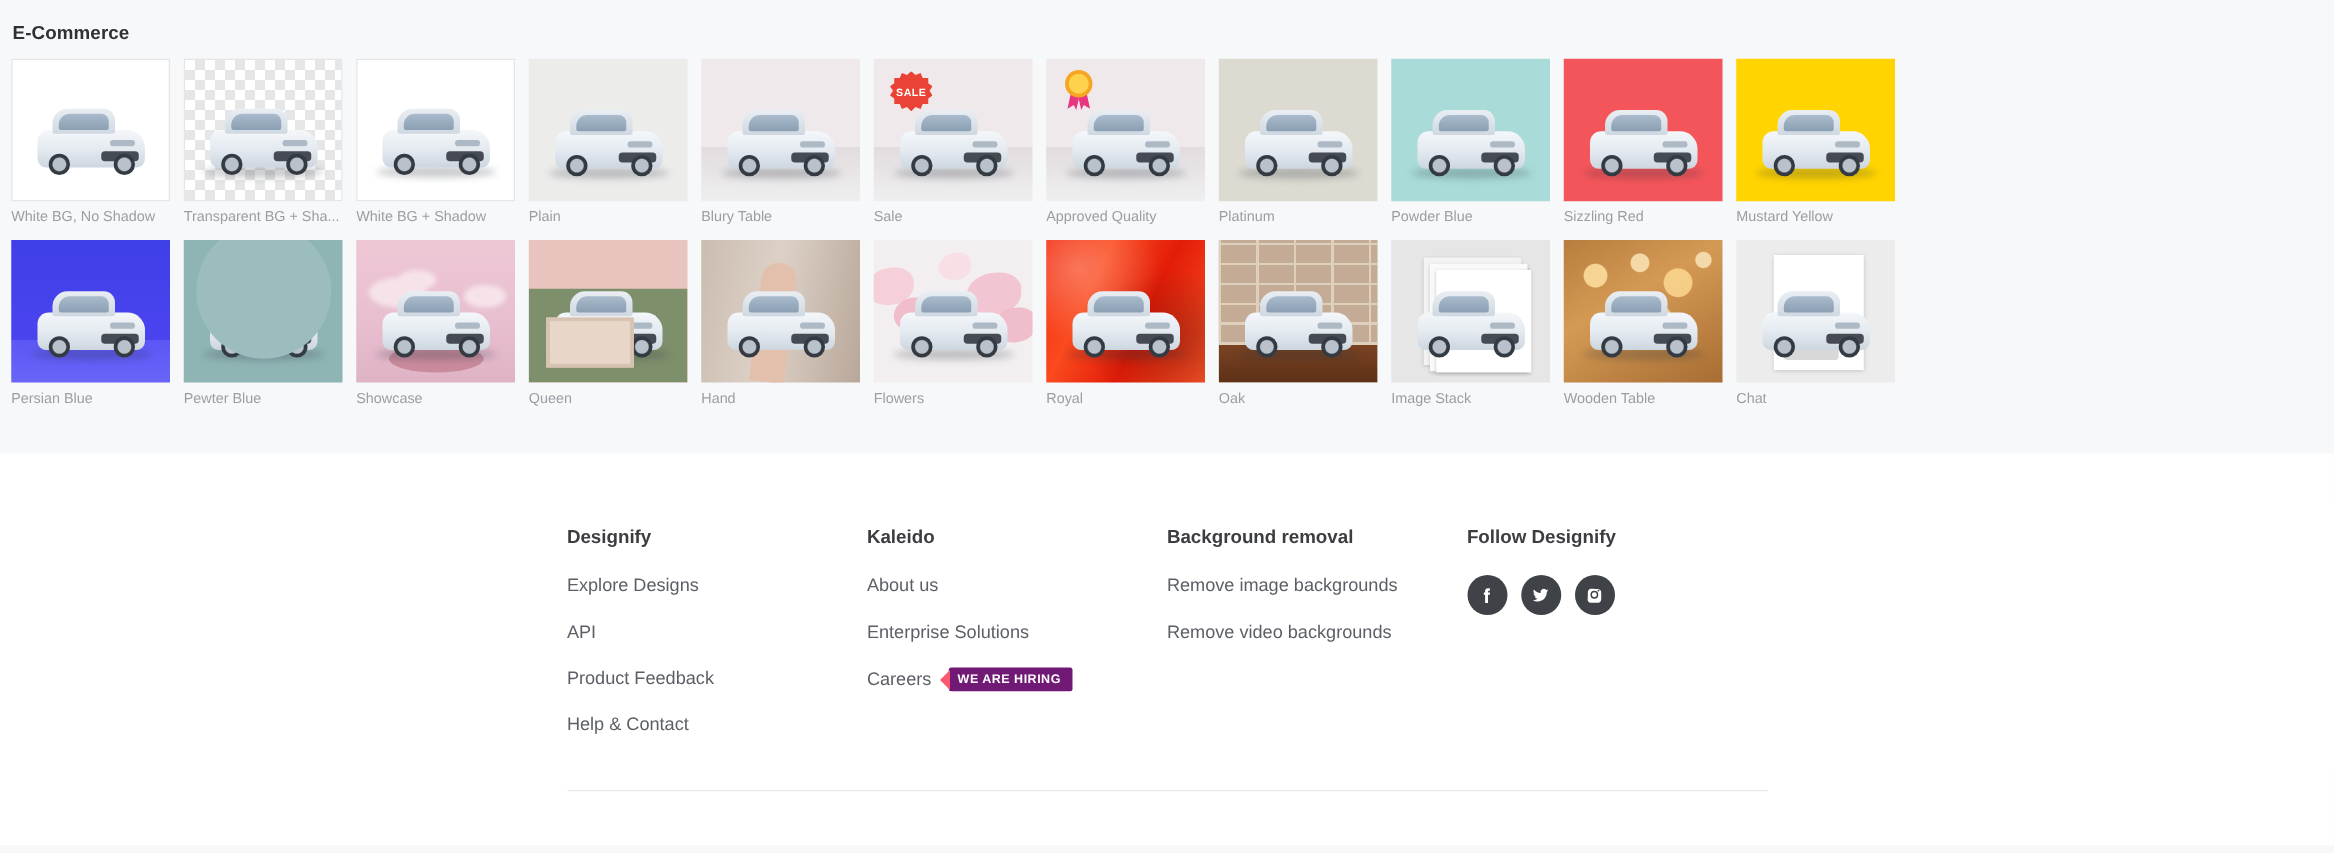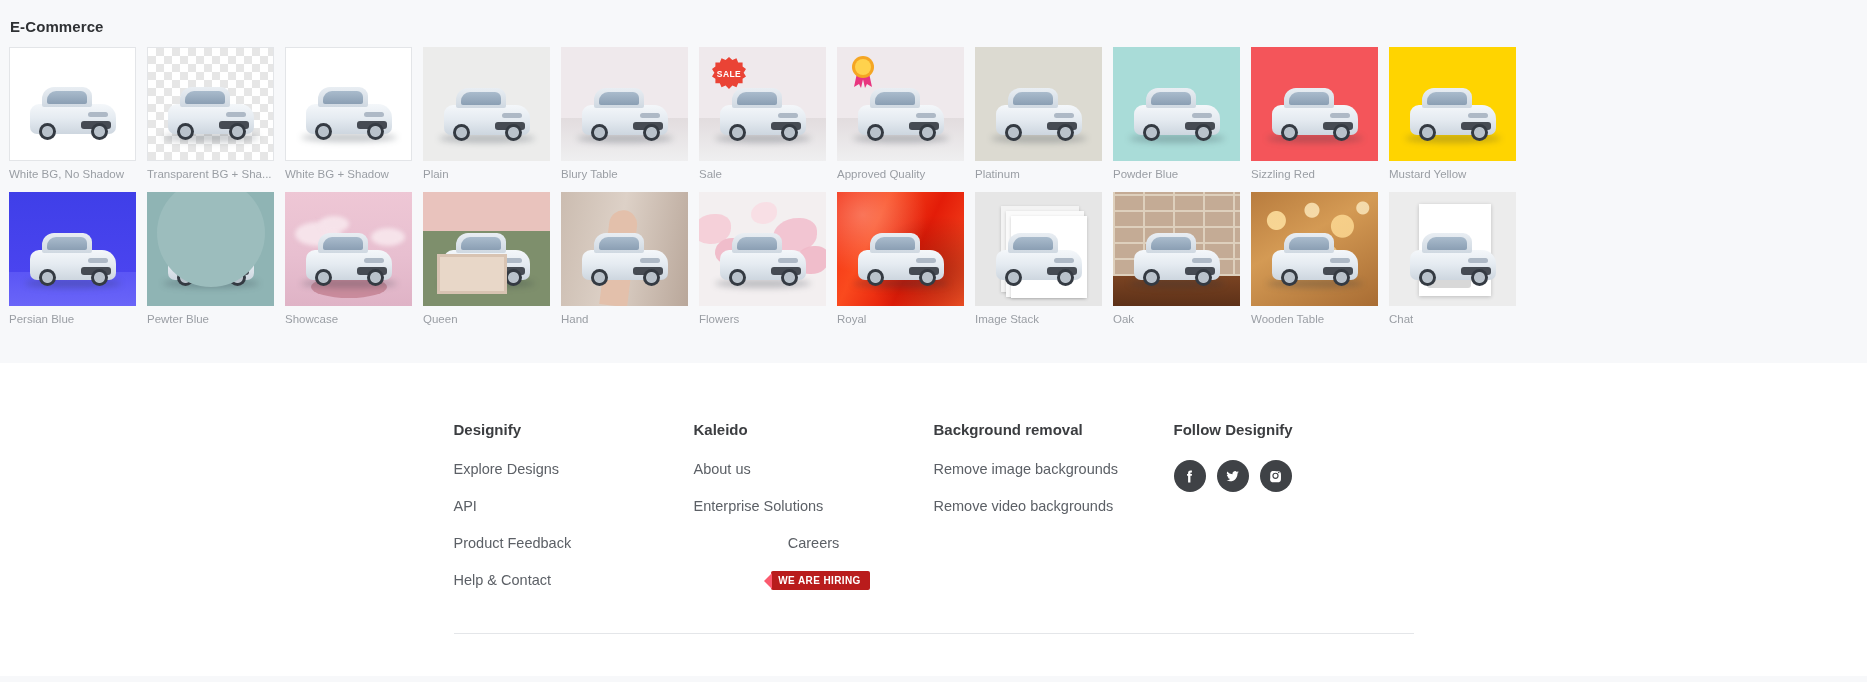--- a/index.html
+++ b/index.html
@@ -278,27 +278,27 @@
     color: #3b3d40;
   }
   .fcol a {
     display: block;
     font-size: 14.5px;
     color: #5c6066;
     text-decoration: none;
     margin-bottom: 19px;
     line-height: 18px;
   }
-  .careers-row { display: flex; align-items: center; gap: 0; flex-direction: column; }
+  .careers-row { display: flex; align-items: center; gap: 0; }
   .careers-row a { margin-bottom: 19px; }
   .hiring-tag {
     position: relative;
     margin-left: 14px;
     margin-bottom: 19px;
-    background: #b91c1c;
+    background: #701a75;
     color: #fff;
     font-size: 10px;
     font-weight: bold;
     letter-spacing: .4px;
     padding: 4px 9px 4px 7px;
     border-radius: 2px;
     white-space: nowrap;
   }
   .hiring-tag::before {
     content: "";
@@ -648,56 +648,56 @@
                 <div class="car-light"></div>
                 <div class="car-grille"></div>
                 <div class="car-wheel front"></div>
                 <div class="car-wheel rear"></div>
               </div>
             </div>
           </div>
           <div class="caption">Royal</div>
         </div>
         <div class="card">
+          <div class="thumb bg-oak">
+            <div class="brick-wall"></div>
+            <div class="wood-floor"></div>
+            <div class="car-shadow" style="bottom: 18px;"></div>
+            <div class="car" style="bottom: 26px;">
+              <div class="car-body">
+                <div class="car-roof">
+                  <div class="car-glass"></div>
+                </div>
+                <div class="car-light"></div>
+                <div class="car-grille"></div>
+                <div class="car-wheel front"></div>
+                <div class="car-wheel rear"></div>
+              </div>
+            </div>
+          </div>
+          <div class="caption">Oak</div>
+        </div>
+        <div class="card">
           <div class="thumb bg-stack">
             <div class="stack-sheet s1"></div>
             <div class="stack-sheet s2"></div>
             <div class="stack-sheet s3"></div>
             <div class="car" style="bottom: 26px;">
               <div class="car-body">
                 <div class="car-roof">
                   <div class="car-glass"></div>
                 </div>
                 <div class="car-light"></div>
                 <div class="car-grille"></div>
                 <div class="car-wheel front"></div>
                 <div class="car-wheel rear"></div>
               </div>
             </div>
           </div>
           <div class="caption">Image Stack</div>
-        </div>
-        <div class="card">
-          <div class="thumb bg-oak">
-            <div class="brick-wall"></div>
-            <div class="wood-floor"></div>
-            <div class="car-shadow" style="bottom: 18px;"></div>
-            <div class="car" style="bottom: 26px;">
-              <div class="car-body">
-                <div class="car-roof">
-                  <div class="car-glass"></div>
-                </div>
-                <div class="car-light"></div>
-                <div class="car-grille"></div>
-                <div class="car-wheel front"></div>
-                <div class="car-wheel rear"></div>
-              </div>
-            </div>
-          </div>
-          <div class="caption">Oak</div>
         </div>
         <div class="card">
           <div class="thumb bg-wooden">
             <div class="car-shadow" style="bottom: 18px;"></div>
             <div class="car" style="bottom: 26px;">
               <div class="car-body">
                 <div class="car-roof">
                   <div class="car-glass"></div>
                 </div>
                 <div class="car-light"></div>

